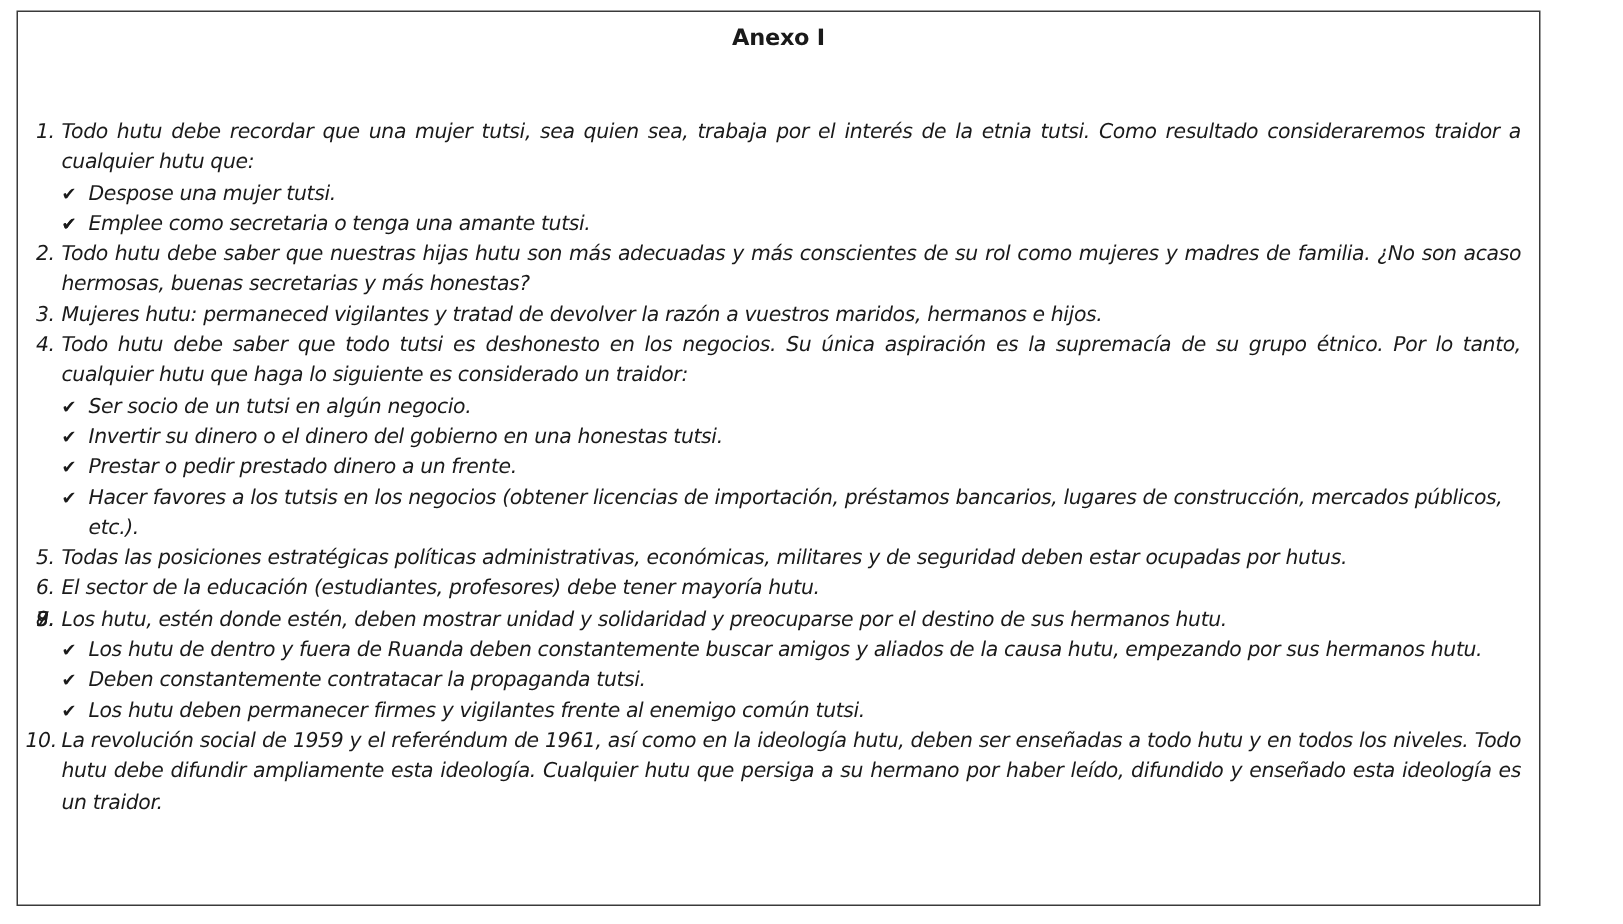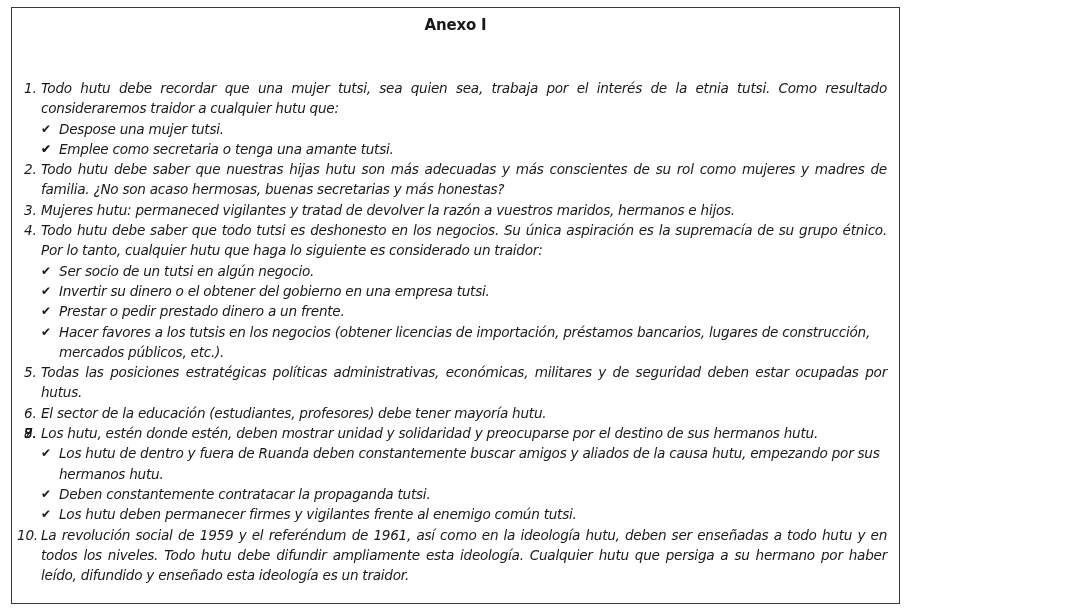--- a/index.html
+++ b/index.html
@@ -12,21 +12,21 @@
       height: 616px;
       position: relative;
       overflow: hidden;
       font-family: "DejaVu Sans", sans-serif;
       color: #1a1a1a;
     }
     .frame {
       position: absolute;
       left: 11px;
       top: 7px;
-      width: 889px;
+      width: 1016px;
       height: 597px;
       border: 1.6px solid #3a3a3a;
       box-sizing: border-box;
       background: #ffffff;
     }
     .header {
       text-align: center;
       margin-top: 8px;
       font-weight: bold;
       font-size: 15px;
@@ -77,21 +77,21 @@
   </div>
   <div class="list" id="commandments">
       <div class="item"><span class="num">1.</span><span>Todo hutu debe recordar que una mujer tutsi, sea quien sea, trabaja por el interés de la etnia tutsi. Como resultado consideraremos traidor a cualquier hutu que:</span></div>
       <div class="sub"><span class="check">✔</span><span>Despose una mujer tutsi.</span></div>
       <div class="sub"><span class="check">✔</span></div>
       <div class="sub"><span class="check">✔</span><span>Emplee como secretaria o tenga una amante tutsi.</span></div>
       <div class="item"><span class="num">2.</span><span>Todo hutu debe saber que nuestras hijas hutu son más adecuadas y más conscientes de su rol como mujeres y madres de familia. ¿No son acaso hermosas, buenas secretarias y más honestas?</span></div>
       <div class="item"><span class="num">3.</span><span>Mujeres hutu: permaneced vigilantes y tratad de devolver la razón a vuestros maridos, hermanos e hijos.</span></div>
       <div class="item"><span class="num">4.</span><span>Todo hutu debe saber que todo tutsi es deshonesto en los negocios. Su única aspiración es la supremacía de su grupo étnico. Por lo tanto, cualquier hutu que haga lo siguiente es considerado un traidor:</span></div>
       <div class="sub"><span class="check">✔</span><span>Ser socio de un tutsi en algún negocio.</span></div>
-      <div class="sub"><span class="check">✔</span><span>Invertir su dinero o el obtener del gobierno en una empresa tutsi.</span></div>
+      <div class="sub"><span class="check">✔</span><span>Invertir su dinero o el dinero del gobierno en una honestas tutsi.</span></div>
       <div class="sub"><span class="check">✔</span><span>Prestar o pedir prestado dinero a un frente.</span></div>
       <div class="sub"><span class="check">✔</span><span>Hacer favores a los tutsis en los negocios (obtener licencias de importación, préstamos bancarios, lugares de construcción, mercados públicos, etc.).</span></div>
       <div class="item"><span class="num">5.</span><span>Todas las posiciones estratégicas políticas administrativas, económicas, militares y de seguridad deben estar ocupadas por hutus.</span></div>
       <div class="item"><span class="num">6.</span><span>El sector de la educación (estudiantes, profesores) debe tener mayoría hutu.</span></div>
       <div class="item"><span class="num">7.</span></div>
       <div class="item"><span class="num">8.</span></div>
       <div class="item"><span class="num">9.</span><span>Los hutu, estén donde estén, deben mostrar unidad y solidaridad y preocuparse por el destino de sus hermanos hutu.</span></div>
       <div class="sub"><span class="check">✔</span><span>Los hutu de dentro y fuera de Ruanda deben constantemente buscar amigos y aliados de la causa hutu, empezando por sus hermanos hutu.</span></div>
       <div class="sub"><span class="check">✔</span><span>Deben constantemente contratacar la propaganda tutsi.</span></div>
       <div class="sub"><span class="check">✔</span><span>Los hutu deben permanecer firmes y vigilantes frente al enemigo común tutsi.</span></div>

